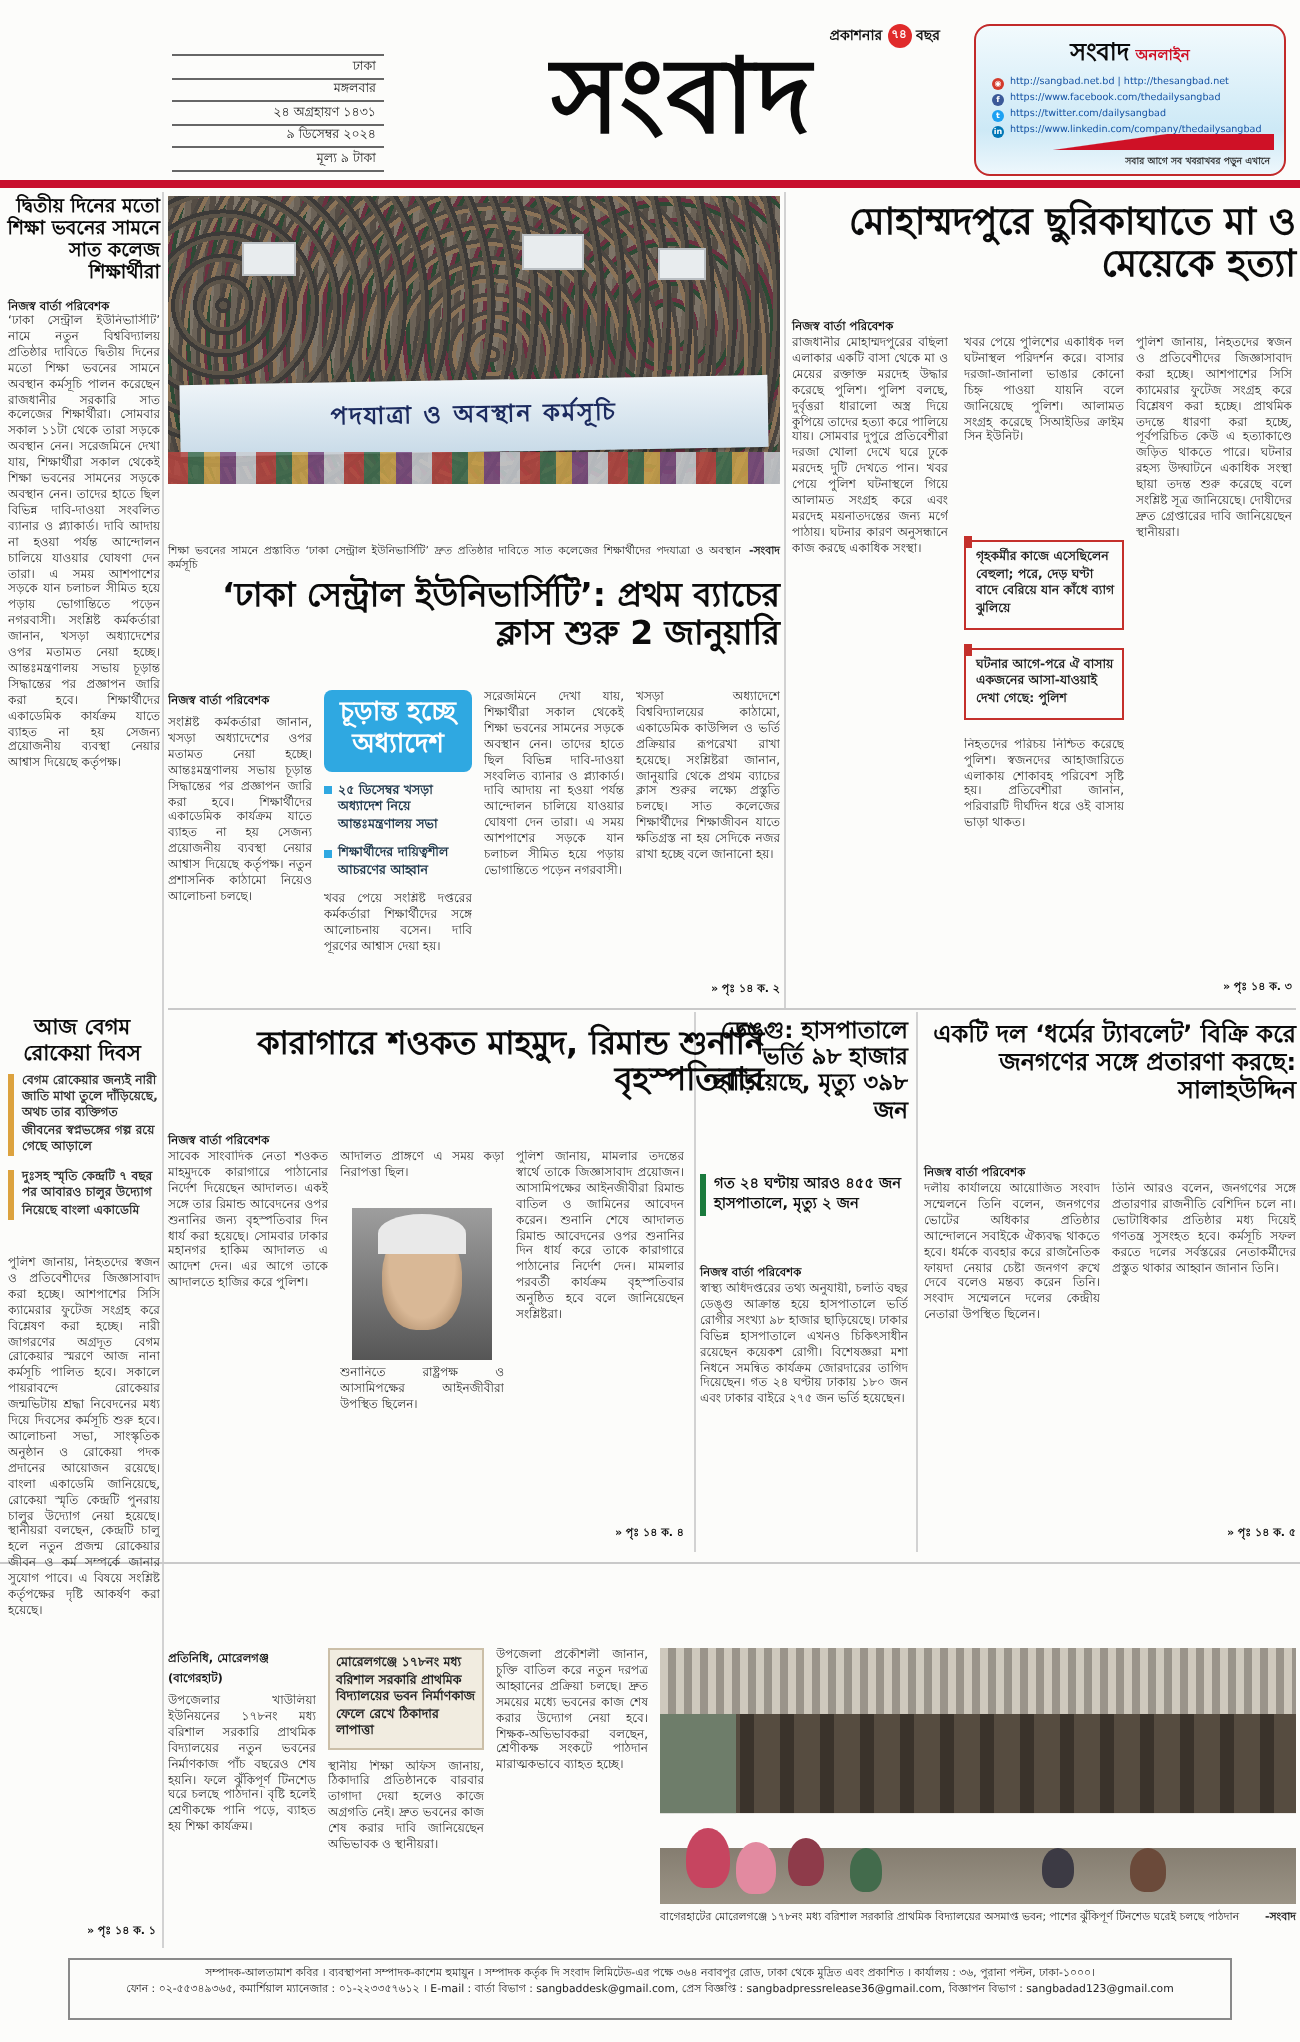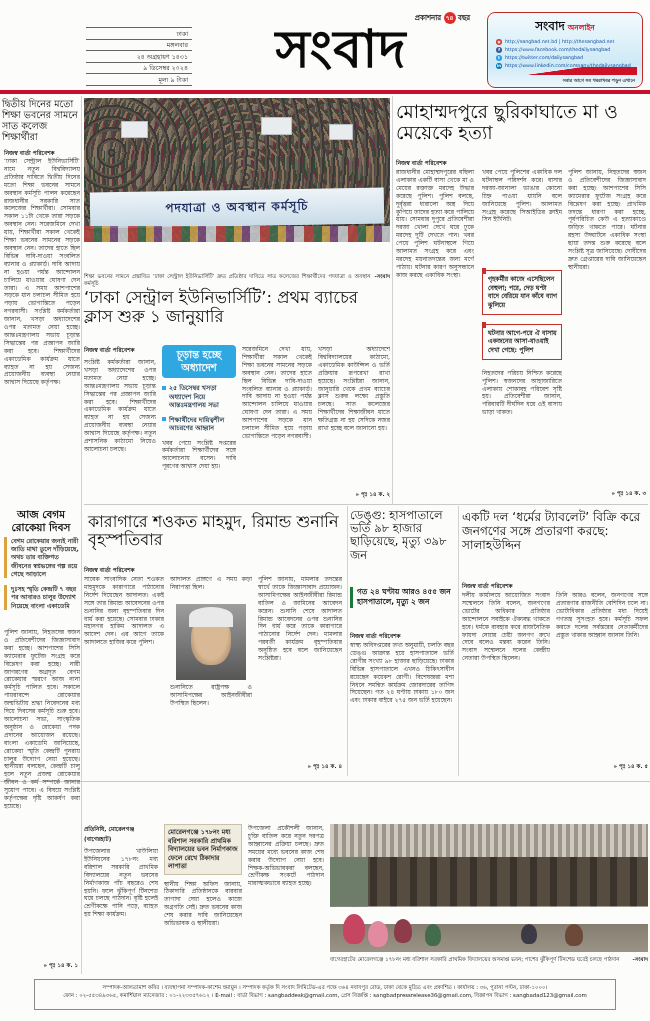--- a/index.html
+++ b/index.html
@@ -1,19 +1,19 @@
 <!DOCTYPE html>
 <html><head>
 <meta charset="utf-8">
 <style>
   *{box-sizing:border-box;margin:0;padding:0}
   body{margin:0;background:#e8e8e8;font-family:"DejaVu Sans","Liberation Sans",sans-serif}
   .page{position:relative;width:650px;height:1021px;margin:0 auto;background:#fcfcfa;overflow:hidden}
   .abs{position:absolute}
-  .hd{font-weight:normal;color:#0b0b0b;text-align:left;line-height:1.15}
+  .hd{font-weight:bold;color:#0b0b0b;text-align:right;line-height:1.15}
   .body-txt{font-size:6px;line-height:1.32;color:#2e2e2e;text-align:justify;overflow:hidden}
   .byline{font-size:5.8px;font-weight:bold;color:#181818}
   .jump{font-size:5.5px;font-weight:bold;text-align:right;color:#111;margin-top:2px}
   .vline{position:absolute;width:1px;background:#d2d2d2}
   .hline{position:absolute;height:1px;background:#c9c9c9}
   
   .pagenum{font-size:44px;font-weight:bold;color:#111}
   .datebox{border-bottom:1px solid #666}
   .datebox div{border-top:1px solid #666;font-size:6.3px;color:#222;text-align:right;padding:1.5px 4px 1.5px 0;line-height:1.2}
   .masthead{text-align:center}
@@ -38,21 +38,21 @@
     repeating-linear-gradient(95deg, #6b6257 0 3px, #544c44 3px 6px, #7d7468 6px 9px),
     linear-gradient(#bcc7ce 0 14%, #8e938f 34%, #6f6a60 62%, #5a544c)}
   .placard{position:absolute;background:#e8ecee;border:1px solid #b9bec2}
   .ph-banner{position:absolute;left:2%;right:2%;bottom:11%;height:25%;background:linear-gradient(180deg,#eef4f8,#c9dbe8);display:flex;align-items:center;justify-content:center;transform:rotate(-1deg);box-shadow:0 1px 2px rgba(0,0,0,.4)}
   .ph-banner span{font-size:12px;font-weight:bold;color:#1b2a5e;letter-spacing:1px}
   .ph-front{position:absolute;left:0;right:0;bottom:0;height:11%;background:repeating-linear-gradient(90deg,#b4443f 0 10px,#3f6d4e 10px 18px,#caa24a 18px 26px,#7a4a7e 26px 34px,#c9cdd2 34px 44px);opacity:.85}
   .caption{font-size:5.4px;line-height:1.25;color:#222;display:flex;gap:4px}
   .caption .cap-txt{flex:1;text-align:justify}
   .caption .cap-credit{flex:0 0 auto;font-weight:bold}
   
-  .badge{background:#2fa8e1;color:#fff;font-size:10px;font-weight:bold;text-align:center;padding:4px 2px;border-radius:4px;margin-bottom:6px;line-height:1.25}
+  .badge{background:#2fa8e1;color:#fff;font-size:13px;font-weight:bold;text-align:center;padding:4px 2px;border-radius:4px;margin-bottom:6px;line-height:1.25}
   .blt{position:relative;padding-left:7px;font-size:6.3px;font-weight:bold;line-height:1.35;color:#223a4d;margin-bottom:6px;text-align:left}
   .blt::before{content:"";position:absolute;left:0;top:1.5px;width:4px;height:4px;background:#2fa8e1}
   
   .pq{position:relative;border:1.2px solid #c4302b;padding:4px 3px 4px 5px;margin-bottom:9px;font-size:6.2px;font-weight:bold;line-height:1.4;color:#222;text-align:left}
   .pq .qdot{position:absolute;top:-3px;left:-3px;width:6px;height:6px;background:#c4302b}
   
   .rtitle{font-size:10.5px;font-weight:bold;text-align:center;color:#0d0d0d;line-height:1.2}
   .rblt{border-left:3px solid #dca23e;padding-left:4px;font-size:6.1px;font-weight:600;line-height:1.35;color:#333;margin-bottom:7px;text-align:left}
   
   .gbar{border-left:3px solid #1a7a3c;padding-left:4px;font-size:7.4px;font-weight:bold;line-height:1.4;color:#111;text-align:left}
@@ -148,21 +148,21 @@
     <div class="ph-banner">
       <span>পদযাত্রা ও অবস্থান কর্মসূচি</span>
     </div>
     <div class="ph-front"></div>
   </div>
   <div class="abs caption" style="left:84px;top:273px;width:306px">
     <span class="cap-txt">শিক্ষা ভবনের সামনে প্রস্তাবিত ‘ঢাকা সেন্ট্রাল ইউনিভার্সিটি’ দ্রুত প্রতিষ্ঠার দাবিতে সাত কলেজের শিক্ষার্থীদের পদযাত্রা ও অবস্থান কর্মসূচি</span>
     <span class="cap-credit">-সংবাদ</span>
   </div>
 
-  <div class="abs hd" style="left:84px;top:289px;width:306px;font-size:16.5px">‘ঢাকা সেন্ট্রাল ইউনিভার্সিটি’: প্রথম ব্যাচের ক্লাস শুরু ১ জানুয়ারি</div>
+  <div class="abs hd" style="left:84px;top:289px;width:306px;font-size:16.5px">‘ঢাকা সেন্ট্রাল ইউনিভার্সিটি’: প্রথম ব্যাচের ক্লাস শুরু 2 জানুয়ারি</div>
 
   <div class="abs" style="left:84px;top:345px;width:72px;height:158px;overflow:hidden">
     <div class="byline" style="margin-bottom:3px">নিজস্ব বার্তা পরিবেশক</div>
     <div class="body-txt">সংশ্লিষ্ট কর্মকর্তারা জানান, খসড়া অধ্যাদেশের ওপর মতামত নেয়া হচ্ছে। আন্তঃমন্ত্রণালয় সভায় চূড়ান্ত সিদ্ধান্তের পর প্রজ্ঞাপন জারি করা হবে। শিক্ষার্থীদের একাডেমিক কার্যক্রম যাতে ব্যাহত না হয় সেজন্য প্রয়োজনীয় ব্যবস্থা নেয়ার আশ্বাস দিয়েছে কর্তৃপক্ষ। নতুন প্রশাসনিক কাঠামো নিয়েও আলোচনা চলছে।</div>
   </div>
   <div class="abs" style="left:162px;top:345px;width:74px;height:158px;overflow:hidden">
     <div class="badge">চূড়ান্ত হচ্ছে অধ্যাদেশ</div>
     <div class="blt">২৫ ডিসেম্বর খসড়া অধ্যাদেশ নিয়ে আন্তঃমন্ত্রণালয় সভা</div>
     <div class="blt">শিক্ষার্থীদের দায়িত্বশীল আচরণের আহ্বান</div>
     <div class="body-txt">খবর পেয়ে সংশ্লিষ্ট দপ্তরের কর্মকর্তারা শিক্ষার্থীদের সঙ্গে আলোচনায় বসেন। দাবি পূরণের আশ্বাস দেয়া হয়।</div>

